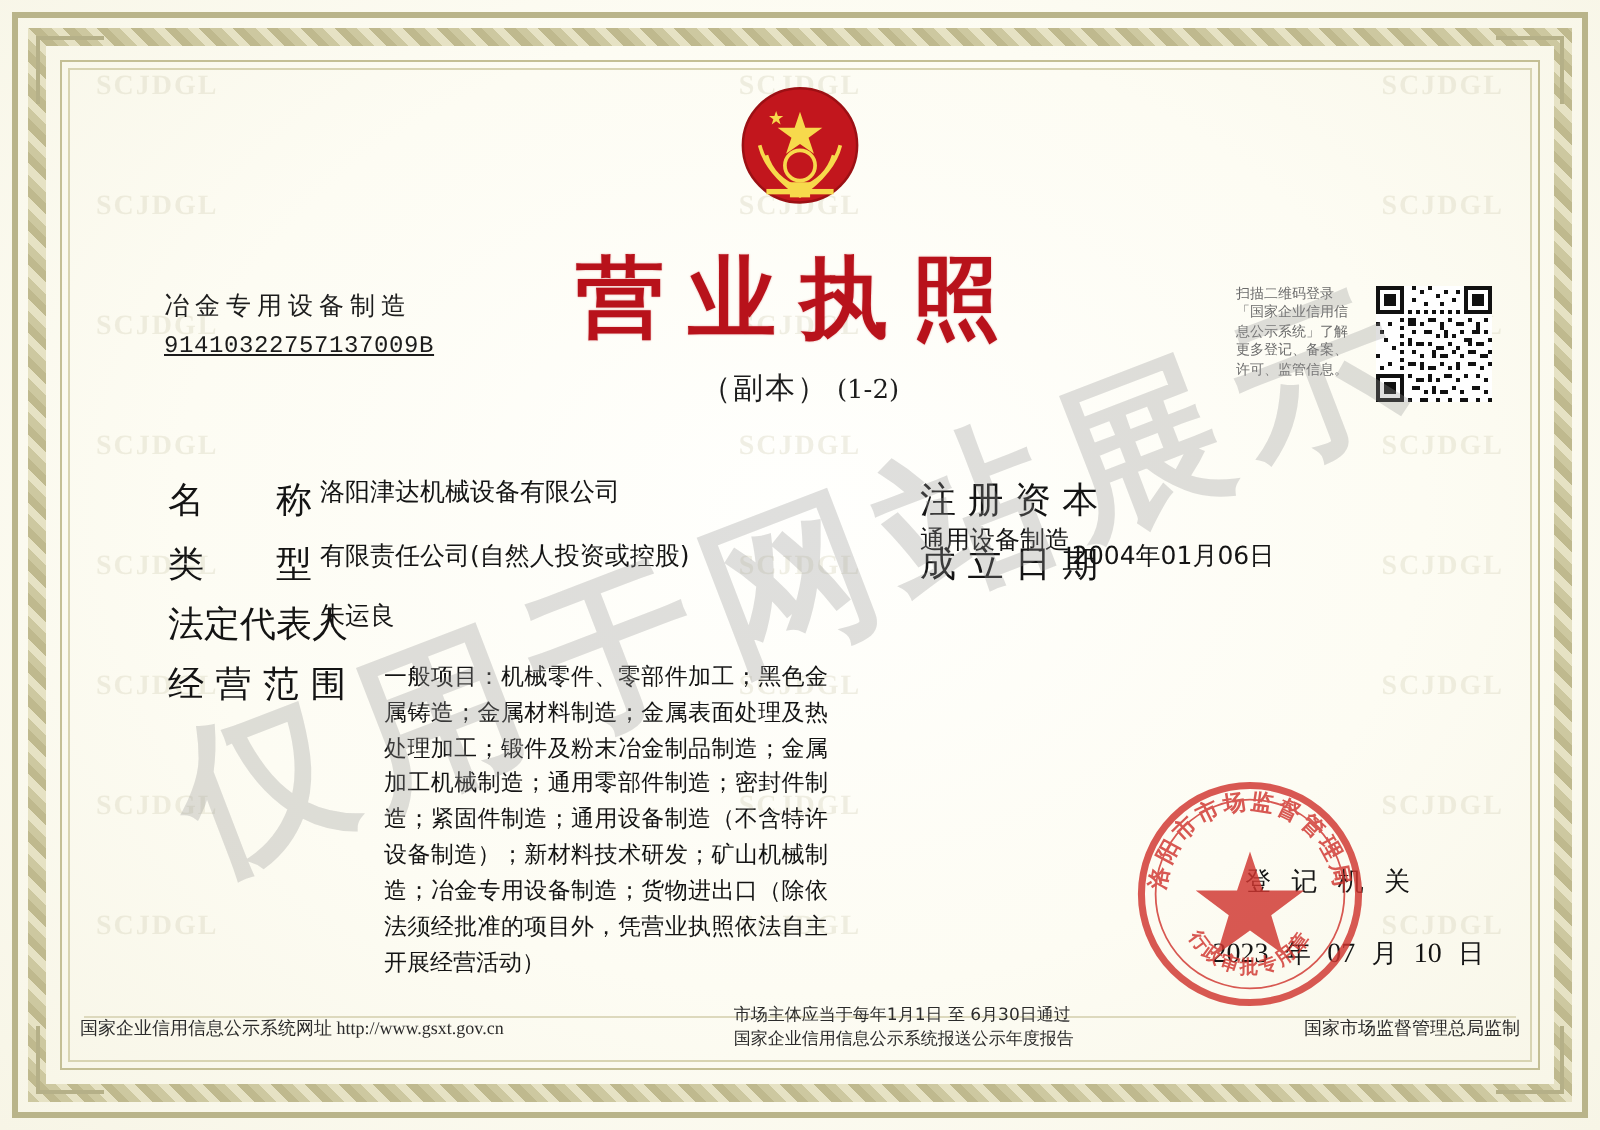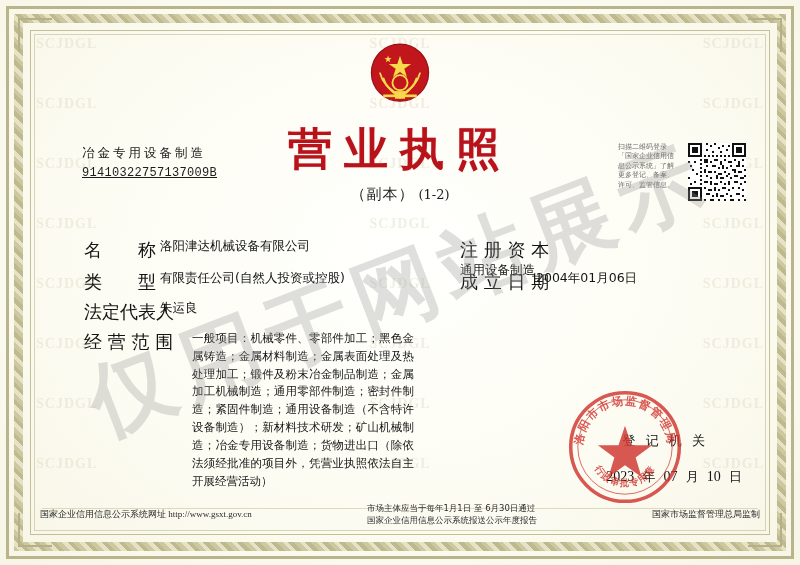--- a/index.html
+++ b/index.html
@@ -64,21 +64,21 @@
   #bg-text {
     position: absolute;
     left: 36px; top: 36px; right: 36px; bottom: 36px;
     overflow: hidden;
     pointer-events: none;
     opacity: 0.30;
   }
   #bg-text .row {
     display: flex;
     justify-content: space-between;
-    padding: 0 0;
+    padding: 0 12px;
     margin-bottom: 44px;
     color: #cfcbb0;
     font-size: 14px;
     font-weight: bold;
     letter-spacing: 1px;
     font-family: "Liberation Serif", serif;
   }
 
   
   #emblem {

